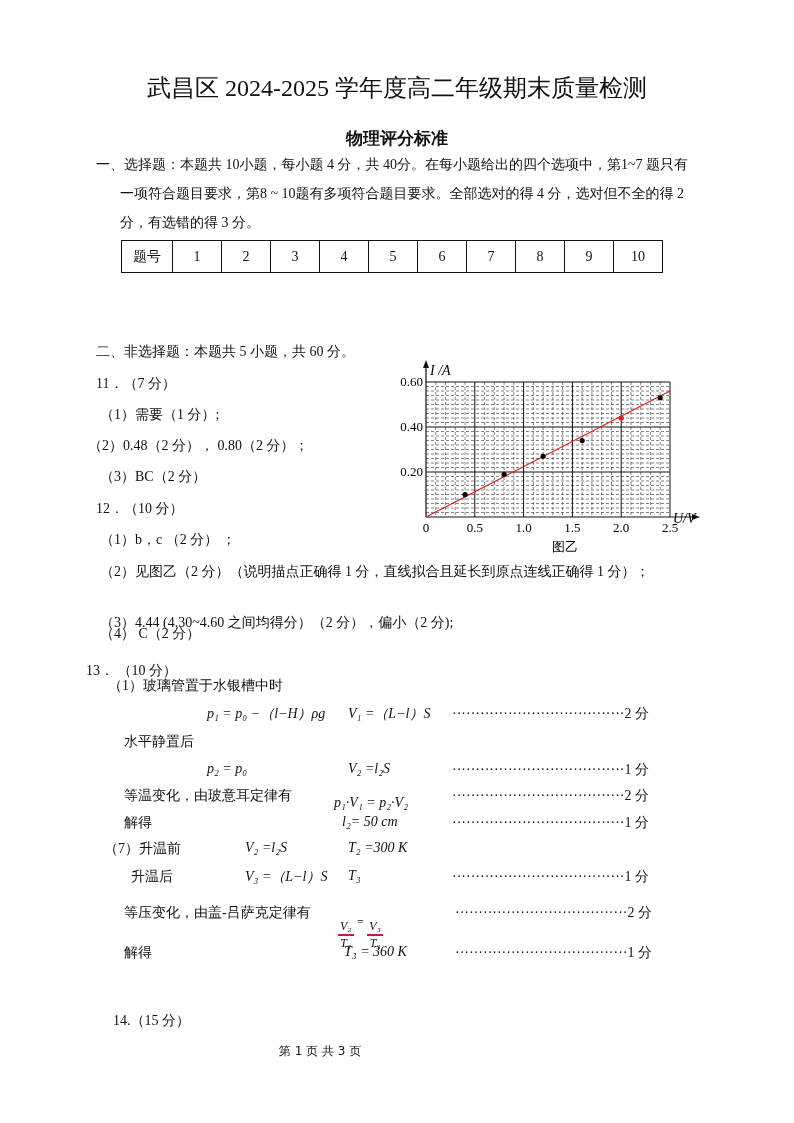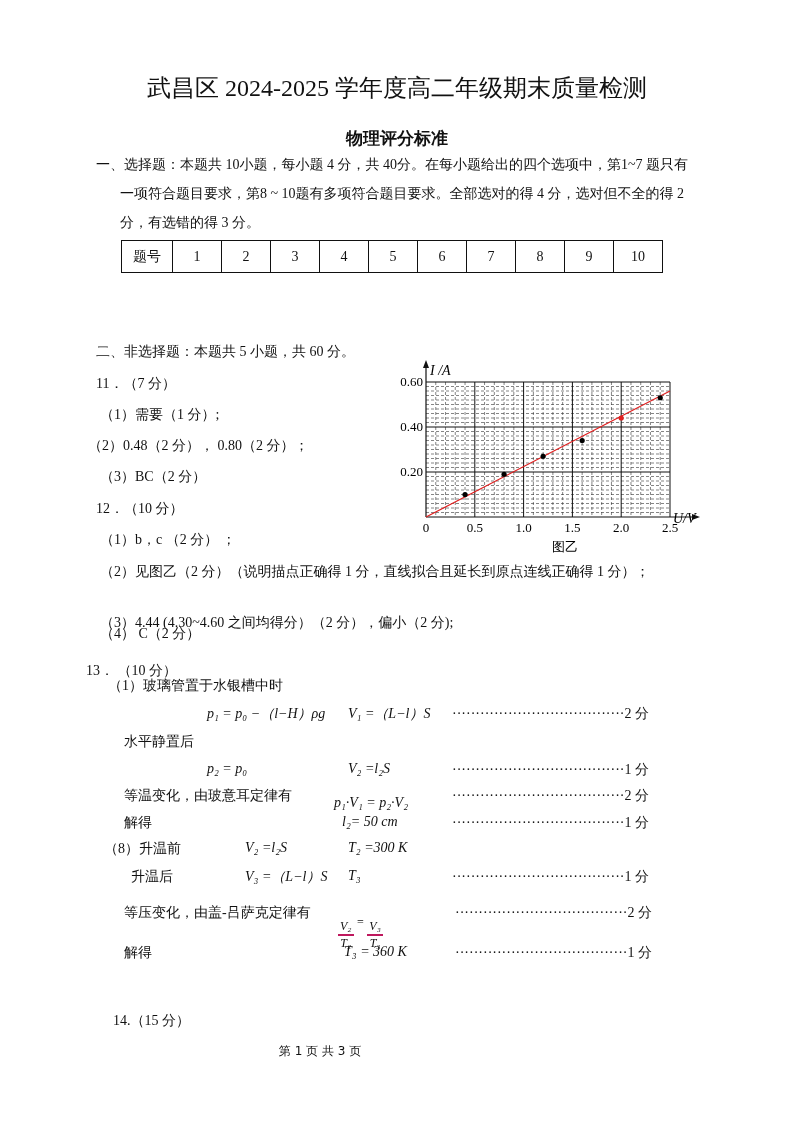--- a/index.html
+++ b/index.html
@@ -79,21 +79,21 @@
 <div class="abs t14" style="top:761px;left:452px;"><span class="dots">·····································</span><span>1 分</span></div>
 
 <div class="abs t14" style="top:787px;left:124px;">等温变化，由玻意耳定律有</div>
 <div class="abs t14 i" style="top:787px;left:334px;margin-top:8px;">p₁·V₁ = p₂·V₂</div>
 <div class="abs t14" style="top:787px;left:452px;"><span class="dots">·····································</span><span>2 分</span></div>
 
 <div class="abs t14" style="top:814px;left:124px;">解得</div>
 <div class="abs t14 i" style="top:814px;left:342px;">l₂= 50 cm</div>
 <div class="abs t14" style="top:814px;left:452px;"><span class="dots">·····································</span><span>1 分</span></div>
 
-<div class="abs t14" style="top:840px;left:104px;">（8）升温前</div>
+<div class="abs t14" style="top:840px;left:104px;">（7）升温前</div>
 <div class="abs t14 i" style="top:840px;left:245px;">V₂ =l₂S</div>
 <div class="abs t14 i" style="top:840px;left:348px;">T₂ =300 K</div>
 
 <div class="abs t14" style="top:868px;left:131px;">升温后</div>
 <div class="abs t14 i" style="top:868px;left:245px;">V₃ =（L−l）S</div>
 <div class="abs t14 i" style="top:868px;left:348px;">T₃</div>
 <div class="abs t14" style="top:868px;left:452px;"><span class="dots">·····································</span><span>1 分</span></div>
 
 <div class="abs t14" style="top:904px;left:124px;">等压变化，由盖-吕萨克定律有</div>
 <div class="abs t14" style="top:893px;left:338px;">

